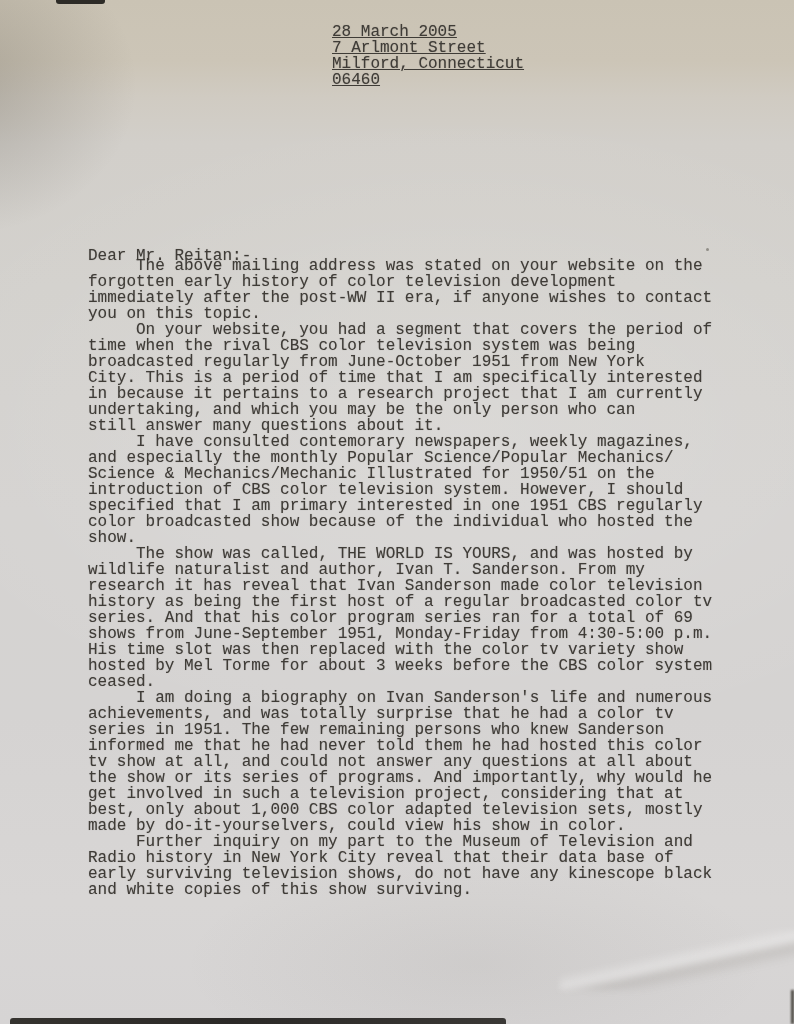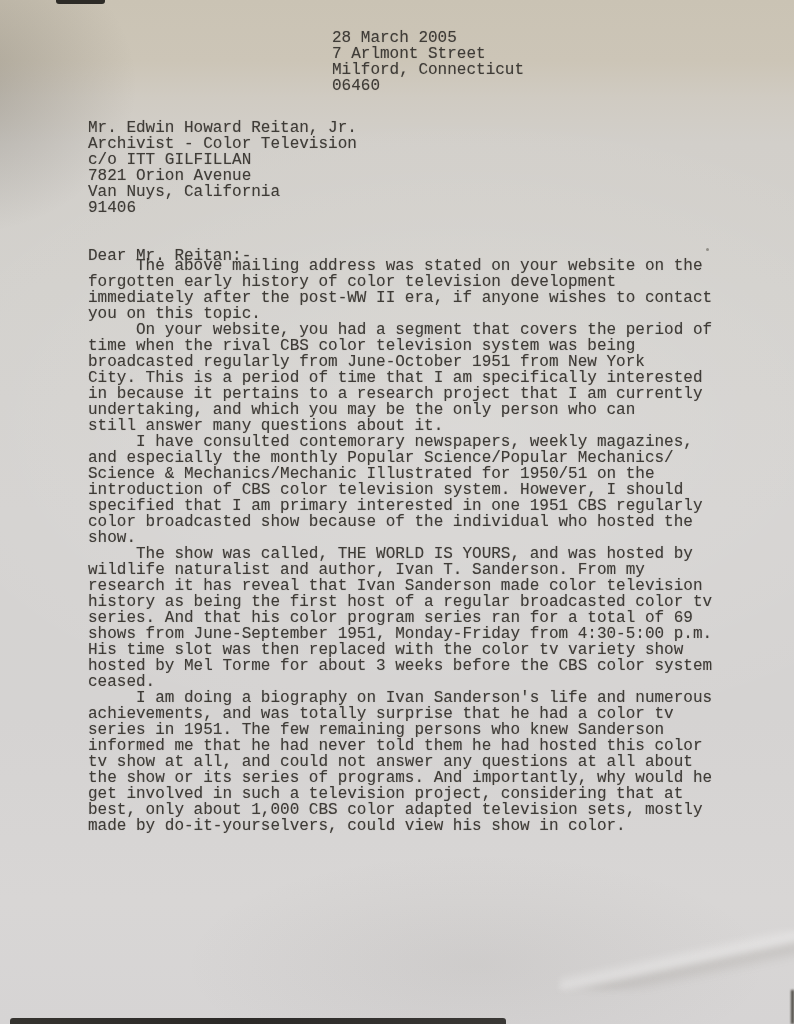--- a/index.html
+++ b/index.html
@@ -75,21 +75,21 @@
     line-height: 16px;
     color: var(--ink, #3f3c37);
     text-shadow: 0 0 1px rgba(62,59,54,0.38);
   }
   .letter pre {
     margin: 0;
     font: inherit;
     white-space: pre;
   }
   .block { position: absolute; }
-  .sender     { left: 332px; top: 30px;  }
+  .sender     { left: 332px; top: 24px; text-decoration: underline;  }
   .recipient  { left: 88px;  top: 120px; }
   .salutation { left: 88px;  top: 248px; }
   .body-text  { left: 88px;  top: 258px; }
 </style>
 </head>
 <body>
 
 <div class="scan">
 
   <div class="mark-top"></div>
@@ -97,26 +97,20 @@
   <div class="mark-right-edge"></div>
   <div class="speck"></div>
   <div class="wrinkle"></div>
 
   <div class="letter">
     <pre class="block sender">28 March 2005
 7 Arlmont Street
 Milford, Connecticut
 06460</pre>
 
-    <pre class="block recipient">Mr. Edwin Howard Reitan, Jr.
-Archivist - Color Television
-c/o ITT GILFILLAN
-7821 Orion Avenue
-Van Nuys, California
-91406</pre>
 
     <pre class="block salutation">Dear Mr. Reitan:-</pre>
 
     <div class="block body-text">
       <pre>     The above mailing address was stated on your website on the
 forgotten early history of color television development
 immediately after the post-WW II era, if anyone wishes to contact
 you on this topic.</pre>
       <pre>     On your website, you had a segment that covers the period of
 time when the rival CBS color television system was being
@@ -143,16 +137,20 @@
 ceased.</pre>
       <pre>     I am doing a biography on Ivan Sanderson's life and numerous
 achievements, and was totally surprise that he had a color tv
 series in 1951. The few remaining persons who knew Sanderson
 informed me that he had never told them he had hosted this color
 tv show at all, and could not answer any questions at all about
 the show or its series of programs. And importantly, why would he
 get involved in such a television project, considering that at
 best, only about 1,000 CBS color adapted television sets, mostly
 made by do-it-yourselvers, could view his show in color.</pre>
+      <pre>     Further inquiry on my part to the Museum of Television and
+Radio history in New York City reveal that their data base of
+early surviving television shows, do not have any kinescope black
+and white copies of this show surviving.</pre>
     </div>
   </div>
 
 </div>
 
 </body></html>

